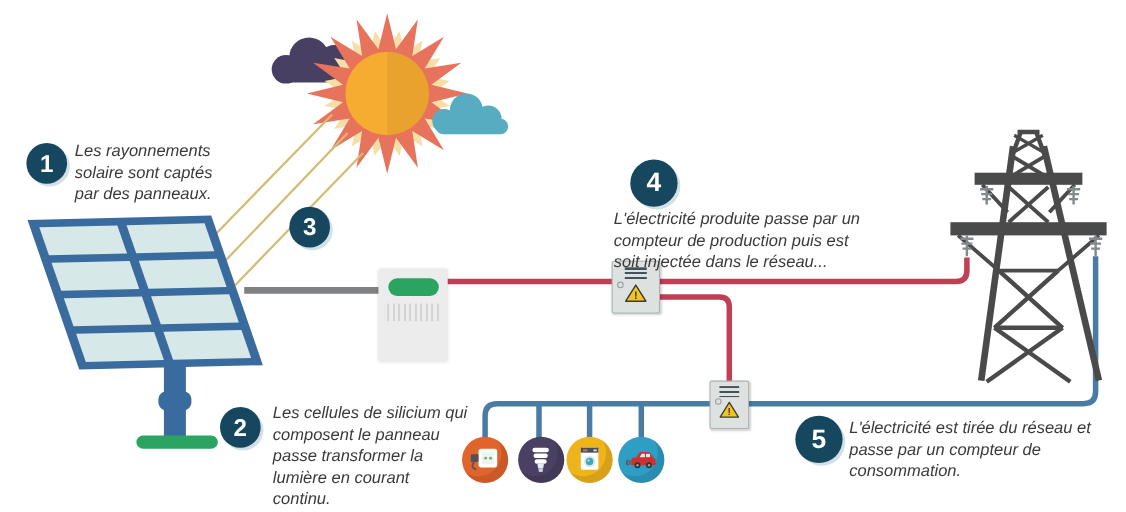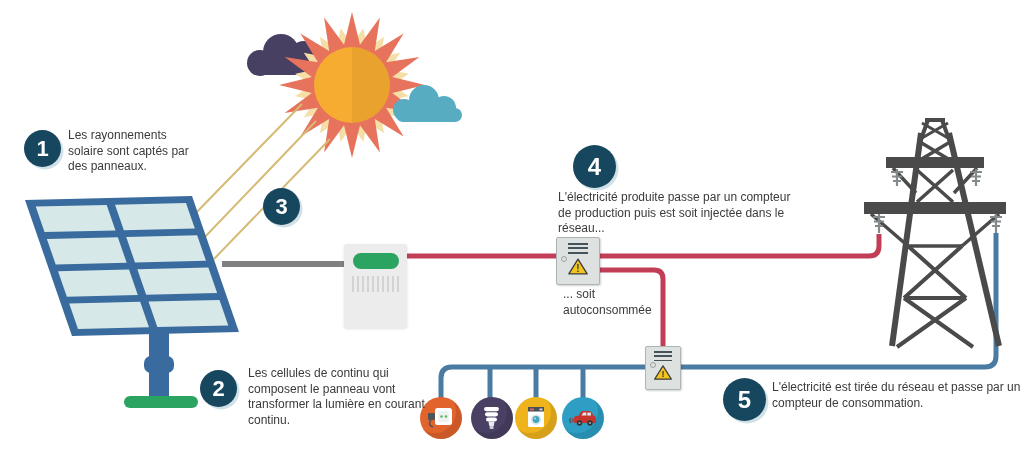--- a/index.html
+++ b/index.html
@@ -1,19 +1,19 @@
 <!DOCTYPE html>
 <html><head>
 <meta charset="utf-8">
 <style>
   html,body{margin:0;padding:0;background:#fff;}
   .canvas{position:relative;width:1024px;height:465px;background:#ffffff;overflow:hidden;
           font-family:"Liberation Sans",sans-serif;color:#3E3E3E;}
   .art{position:absolute;left:0;top:0;}
-  .step-text{position:absolute;font-size:12px;line-height:1.3;color:#3A3A3A;}
+  .step-text{position:absolute;font-size:15px;line-height:1.3;color:#3A3A3A;font-style:italic;}
   .badge{position:absolute;border-radius:50%;color:#fff;display:flex;align-items:center;
          justify-content:center;font-weight:bold;box-shadow:2.5px 2.5px 0 rgba(173,200,211,0.55);}
   .badge.sm{width:37px;height:37px;font-size:22px;}
   .badge.lg{width:43px;height:43px;font-size:24px;}
   .inverter{position:absolute;left:344px;top:244px;width:63px;height:84px;background:#ECECEC;
             border-radius:3px;box-shadow:0 1px 3px rgba(0,0,0,0.12);display:flex;flex-direction:column;align-items:center;}
   .inverter .led{margin-top:9px;width:46px;height:16px;border-radius:8px;}
   .inverter .vents{margin-top:7px;width:48px;height:16px;
             background:repeating-linear-gradient(90deg,#D3D3D3 0 2px,transparent 2px 5px);}
   .meter{position:absolute;background:#DDE2E1;border:1px solid #ACB5B4;border-radius:2px;
@@ -207,18 +207,17 @@
     </svg>
   </div>
 
   <div class="badge sm" style="left: 24px; top: 130px; background: rgb(23, 71, 94);">1</div>
   <div class="badge sm" style="left: 200px; top: 370px; background: rgb(23, 71, 94);">2</div>
   <div class="badge sm" style="left: 263px; top: 188px; background: rgb(23, 71, 94);">3</div>
   <div class="badge lg" style="left: 573px; top: 145px; background: rgb(23, 71, 94);">4</div>
   <div class="badge lg" style="left: 723px; top: 378px; background: rgb(23, 71, 94);">5</div>
 
   <div class="step-text" style="left:68px;top:128px;width:132px;">Les rayonnements solaire sont captés par des panneaux.</div>
-  <div class="step-text" style="left:248px;top:366px;width:178px;">Les cellules de continu qui composent le panneau vont transformer la lumière en courant continu.</div>
+  <div class="step-text" style="left:248px;top:366px;width:178px;">Les cellules de silicium qui composent le panneau passe transformer la lumière en courant continu.</div>
   <div class="step-text" style="left:558px;top:190px;width:235px;">L'électricité produite passe par un compteur de production puis est soit injectée dans le réseau...</div>
   <div class="step-text" style="left:772px;top:380px;width:258px;">L'électricité est tirée du réseau et passe par un compteur de consommation.</div>
-  <div class="step-text" style="left:563px;top:287px;width:122px;">... soit autoconsommée</div>
 
 </div>
 
 </body></html>

